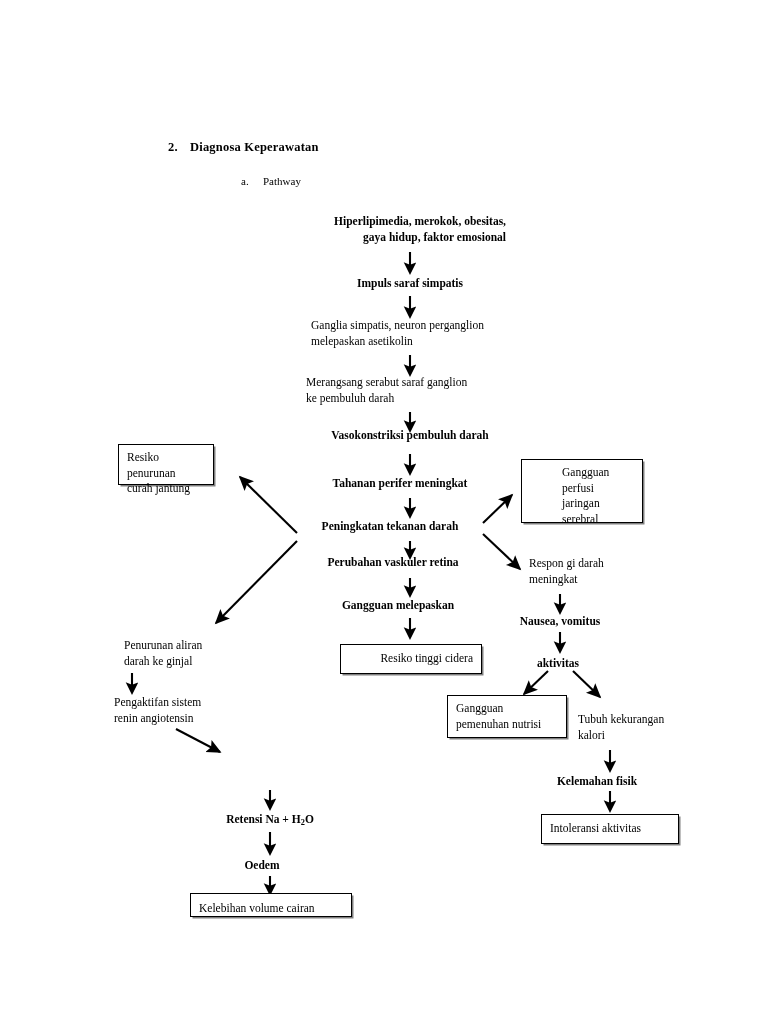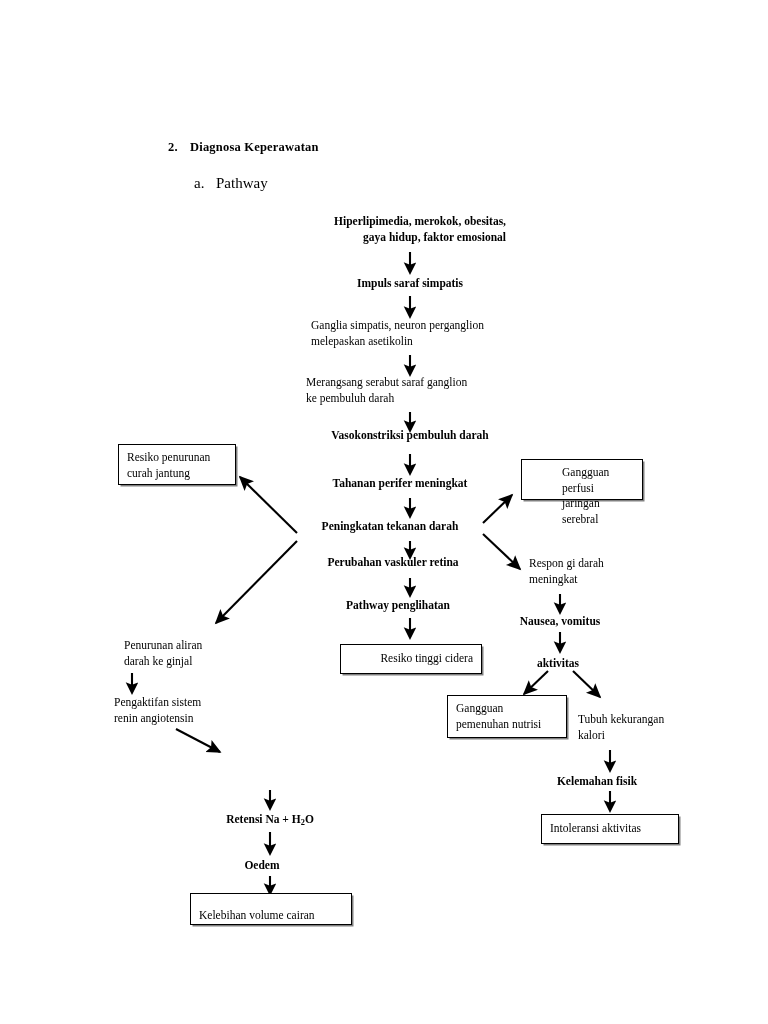--- a/index.html
+++ b/index.html
@@ -22,22 +22,23 @@
   
   .heading {
     position: absolute;
     font-weight: bold;
     font-size: 12.5px;
     letter-spacing: 0.2px;
     white-space: nowrap;
   }
   .subheading {
     position: absolute;
-    font-size: 15px;
+    font-size: 11px;
     white-space: nowrap;
+    margin-left: 47px;
   }
   .heading .num { display: inline-block; width: 22px; }
   .subheading .num { display: inline-block; width: 22px; }
 
   
   .node {
     position: absolute;
     font-size: 11.5px;
     line-height: 15.5px;
     white-space: pre-line;
@@ -129,45 +130,45 @@
 gaya hidup, faktor emosional</div>
   <div class="node center" style="left:410px; top:276px;">Impuls saraf simpatis</div>
   <div class="node left" style="left:311px; top:318px;">Ganglia simpatis, neuron perganglion
 melepaskan asetikolin</div>
   <div class="node left" style="left:306px; top:375px;">Merangsang serabut saraf ganglion
 ke pembuluh darah</div>
   <div class="node center" style="left:410px; top:428px;">Vasokonstriksi pembuluh darah</div>
   <div class="node center" style="left:400px; top:476px;">Tahanan perifer meningkat</div>
   <div class="node center" style="left:390px; top:519px;">Peningkatan tekanan darah</div>
   <div class="node center" style="left:393px; top:555px;">Perubahan vaskuler retina</div>
-  <div class="node center" style="left:398px; top:598px;">Pathway penglihatan</div>
+  <div class="node center" style="left:398px; top:598px;">Gangguan melepaskan</div>
 
   <div class="node left" style="left:529px; top:556px;">Respon gi darah
 meningkat</div>
   <div class="node center" style="left:560px; top:614px;">Nausea, vomitus</div>
   <div class="node center" style="left:558px; top:656px;">aktivitas</div>
   <div class="node left" style="left:578px; top:712px;">Tubuh kekurangan
 kalori</div>
   <div class="node center" style="left:597px; top:774px;">Kelemahan fisik</div>
 
   <div class="node left" style="left:124px; top:638px;">Penurunan aliran
 darah ke ginjal</div>
   <div class="node left" style="left:114px; top:695px;">Pengaktifan sistem
 renin angiotensin</div>
   <div class="node center" style="left:270px; top:812px;">Retensi Na + H<span class="sub">2</span>O</div>
   <div class="node center" style="left:262px; top:858px;">Oedem</div>
 
-  <div class="boxnode" style="left:118px; top:444px; width:118px; height:41px;">Resiko penurunan
+  <div class="boxnode" style="left:118px; top:444px; width:96px; height:41px;">Resiko penurunan
 curah jantung</div>
 
-  <div class="boxnode" style="left:521px; top:459px; width:122px; height:41px;padding-left:40px;">Gangguan perfusi
+  <div class="boxnode" style="left:521px; top:459px; width:122px; height:64px;padding-left:40px;">Gangguan perfusi
 jaringan serebral</div>
 
   <div class="boxnode" style="left:340px; top:644px; width:142px; height:30px; padding-top:6px;text-align:right;">Resiko tinggi cidera</div>
 
   <div class="boxnode" style="left:447px; top:695px; width:120px; height:43px;">Gangguan
 pemenuhan nutrisi</div>
 
   <div class="boxnode" style="left:541px; top:814px; width:138px; height:30px; padding-top:6px;">Intoleransi aktivitas</div>
 
-  <div class="boxnode" style="left:190px; top:893px; width:162px; height:32px; padding-top:14px;">Kelebihan volume cairan</div>
+  <div class="boxnode" style="left:190px; top:893px; width:162px; height:24px; padding-top:7px;">Kelebihan volume cairan</div>
 
 </div>
 
 </body></html>

